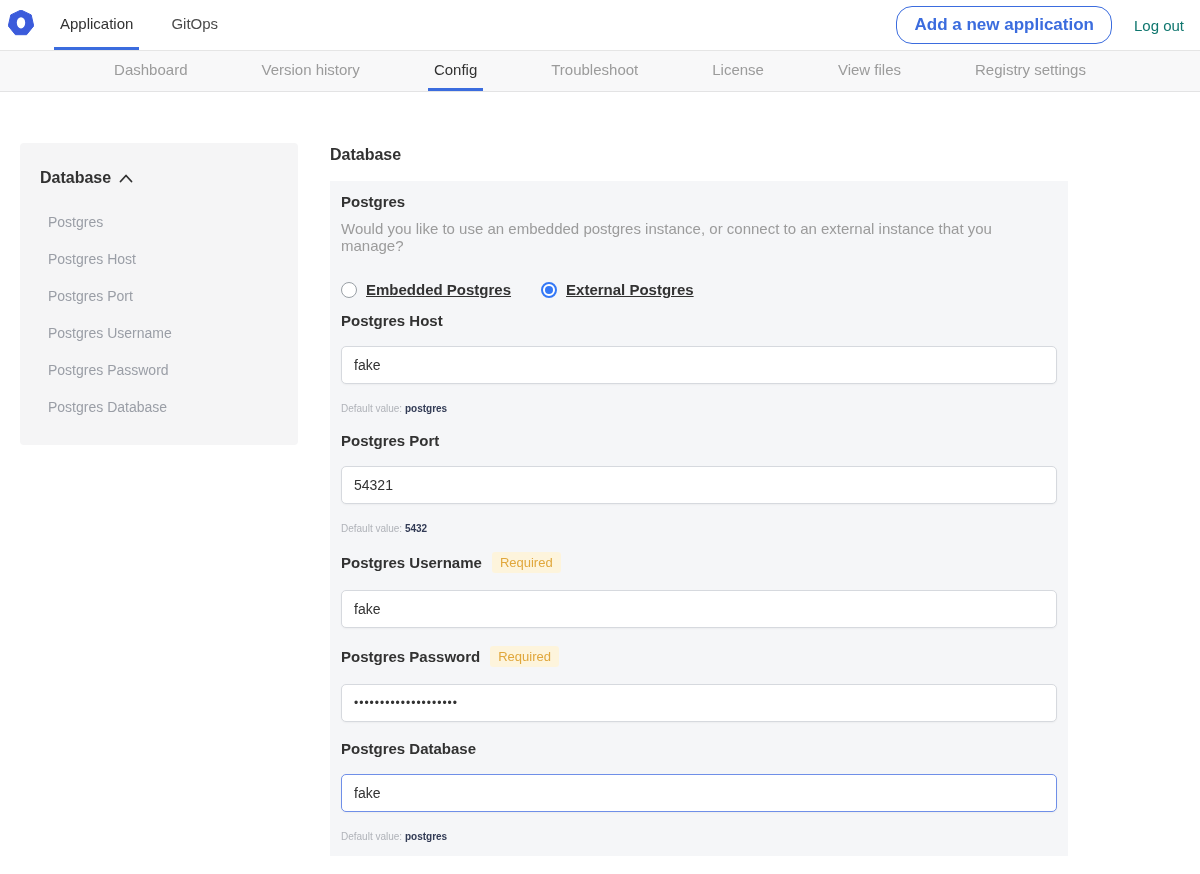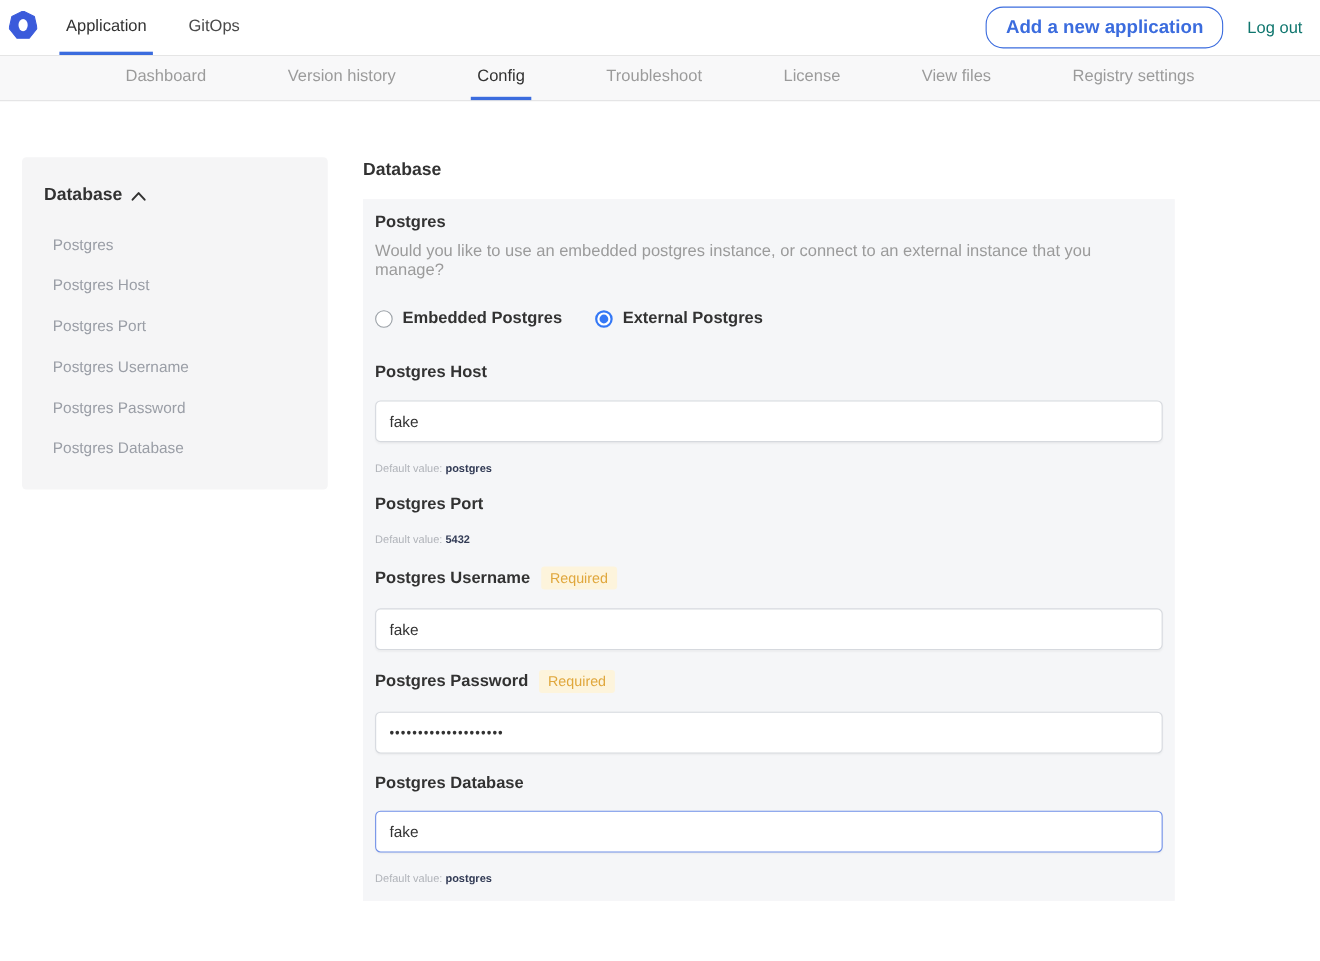--- a/index.html
+++ b/index.html
@@ -39,21 +39,21 @@
   .sidebar-item { font-size: 14px; color: #9a9ea6; margin: 0 0 21px 8px; cursor: pointer; }
   .sidebar-item:last-child { margin-bottom: 0; }
 
   .main { width: 738px; margin-left: 32px; }
   .page-title { font-size: 16px; font-weight: bold; color: #323232; margin: 3px 0 17px 0; }
 
   .config-card { background: #f5f6f8; padding: 12px 11px 14px 11px; }
   .group-title { font-size: 15px; font-weight: bold; color: #323232; margin-bottom: 10px; }
   .group-desc { font-size: 15px; color: #9b9b9b; margin-bottom: 27px; }
 
-  .radio-row { display: flex; gap: 30px; margin-bottom: 32px; }
+  .radio-row { display: flex; gap: 30px; margin-bottom: 14px; text-decoration: underline; }
   .radio-option { display: flex; align-items: center; gap: 9px; cursor: pointer; }
   .radio-circle { width: 16px; height: 16px; border-radius: 50%; flex: none;
     border: 1px solid #9aa0a6; background: #fff; position: relative; }
   .radio-circle.checked { border: 2px solid #3478f6; }
   .radio-circle.checked::after { content: ""; position: absolute; left: 2px; top: 2px;
     width: 8px; height: 8px; border-radius: 50%; background: #3478f6; }
   .radio-label { font-size: 15px; font-weight: bold; color: #323232; }
 
   .field { margin-bottom: 18px; }
   .field-label-row { display: flex; align-items: center; gap: 10px; margin-bottom: 17px; }
@@ -148,20 +148,21 @@
         <div class="field-helper">
           <span>Default value:</span>
           <b>postgres</b>
         </div>
       </div>
 
       <div class="field">
         <div class="field-label-row">
           <span class="field-label">Postgres Port</span>
         </div>
+        <input type="text" class="text-input" value="54321" style="">
         <div class="field-helper">
           <span>Default value:</span>
           <b>5432</b>
         </div>
       </div>
 
       <div class="field">
         <div class="field-label-row">
           <span class="field-label">Postgres Username</span>
           <span class="required-badge">Required</span>

